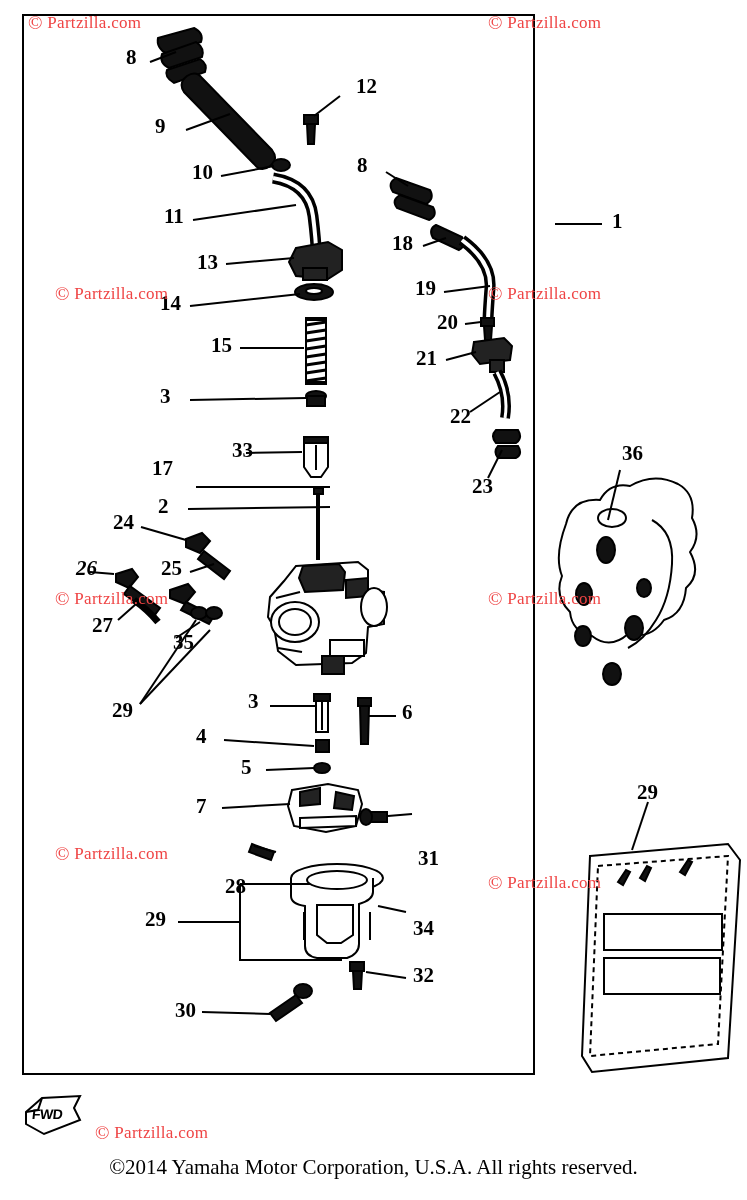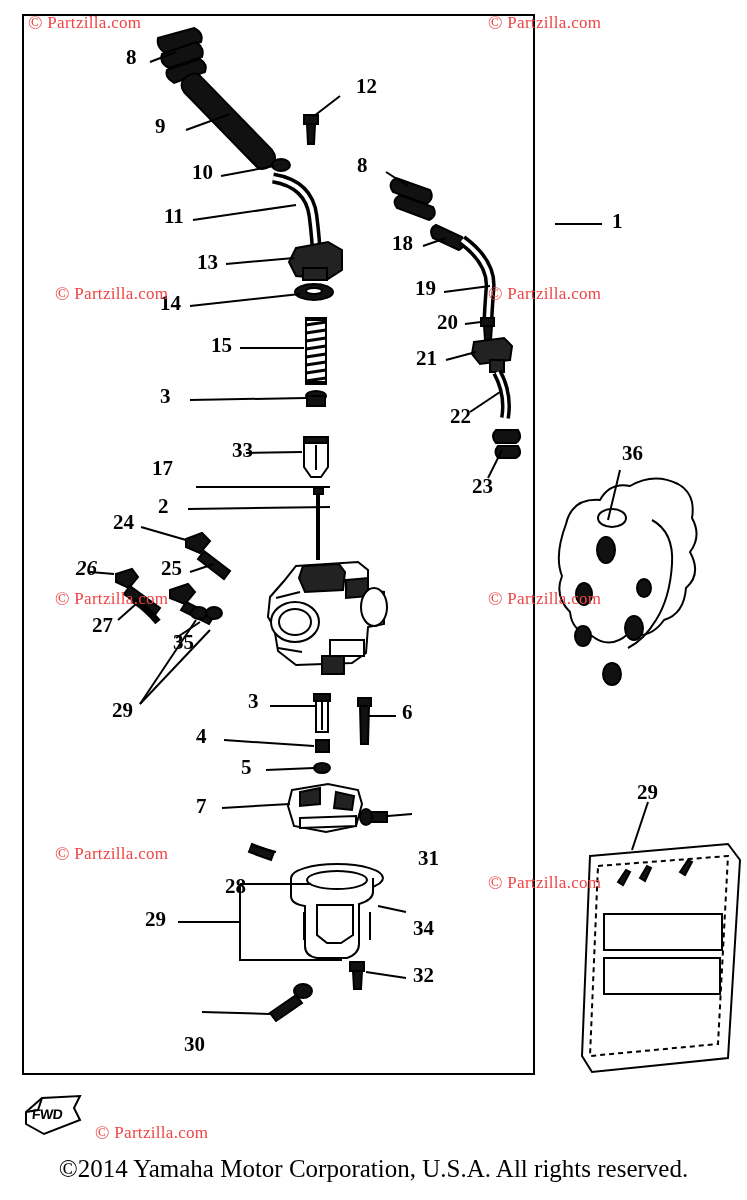--- a/index.html
+++ b/index.html
@@ -48,21 +48,21 @@
     font-size: 19px;
     vertical-align: -1px;
   }
   #copyright-bar {
     position: absolute;
     left: 0;
     top: 1155px;
     width: 747px;
     text-align: center;
     font-family: "Liberation Serif", serif;
-    font-size: 25px;
+    font-size: 21px;
     color: #000000;
     white-space: nowrap;
   }
   #fwd-badge {
     position: absolute;
     left: 22px;
     top: 1094px;
     width: 62px;
     height: 44px;
   }
@@ -369,21 +369,21 @@
   <div class="callout" style="left:402px; top:702px;">6</div>
   <div class="callout" style="left:196px; top:726px;">4</div>
   <div class="callout" style="left:241px; top:757px;">5</div>
   <div class="callout" style="left:196px; top:796px;">7</div>
   <div class="callout" style="left:418px; top:800px;margin-top:48px;">31</div>
   <div class="callout" style="left:225px; top:876px;">28</div>
   <div class="callout" style="left:637px; top:782px;">29</div>
   <div class="callout" style="left:145px; top:909px;">29</div>
   <div class="callout" style="left:413px; top:898px;margin-top:20px;">34</div>
   <div class="callout" style="left:413px; top:965px;">32</div>
-  <div class="callout" style="left:184px; top:1000px;margin-top:34px;">30</div>
+  <div class="callout" style="left:175px; top:1000px;">30</div>
 
   <div class="watermark" style="left:28px;  top:12px;">
     <span class="wm-c">©</span>
     <span>Partzilla.com</span>
   </div>
   <div class="watermark" style="left:488px; top:12px;">
     <span class="wm-c">©</span>
     <span>Partzilla.com</span>
   </div>
   <div class="watermark" style="left:55px;  top:283px;">

